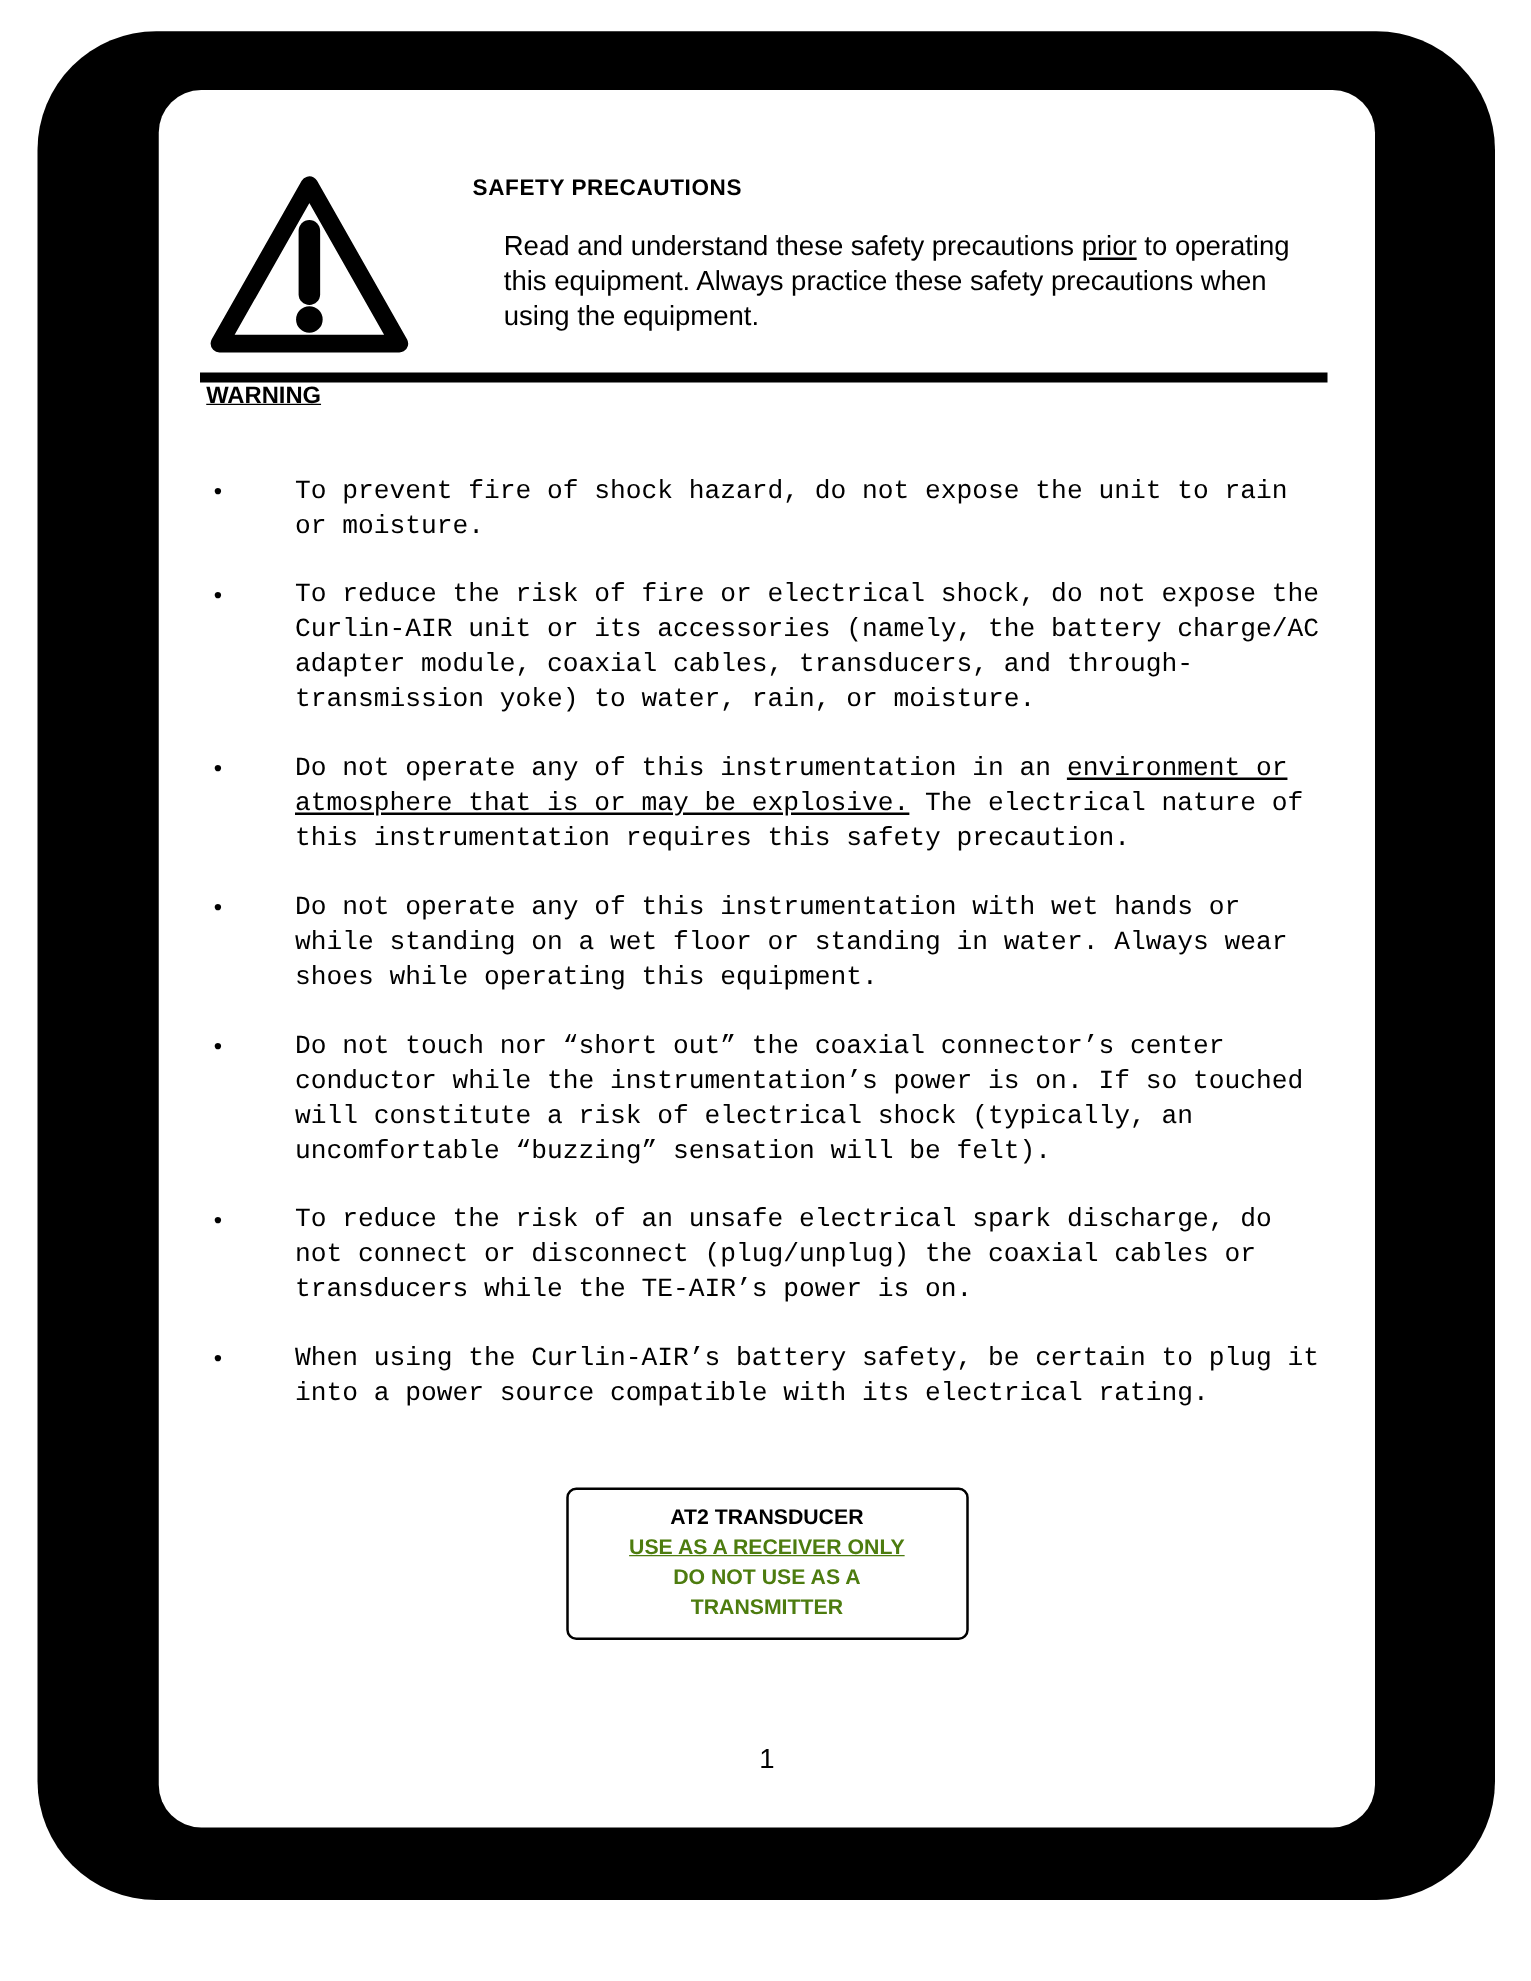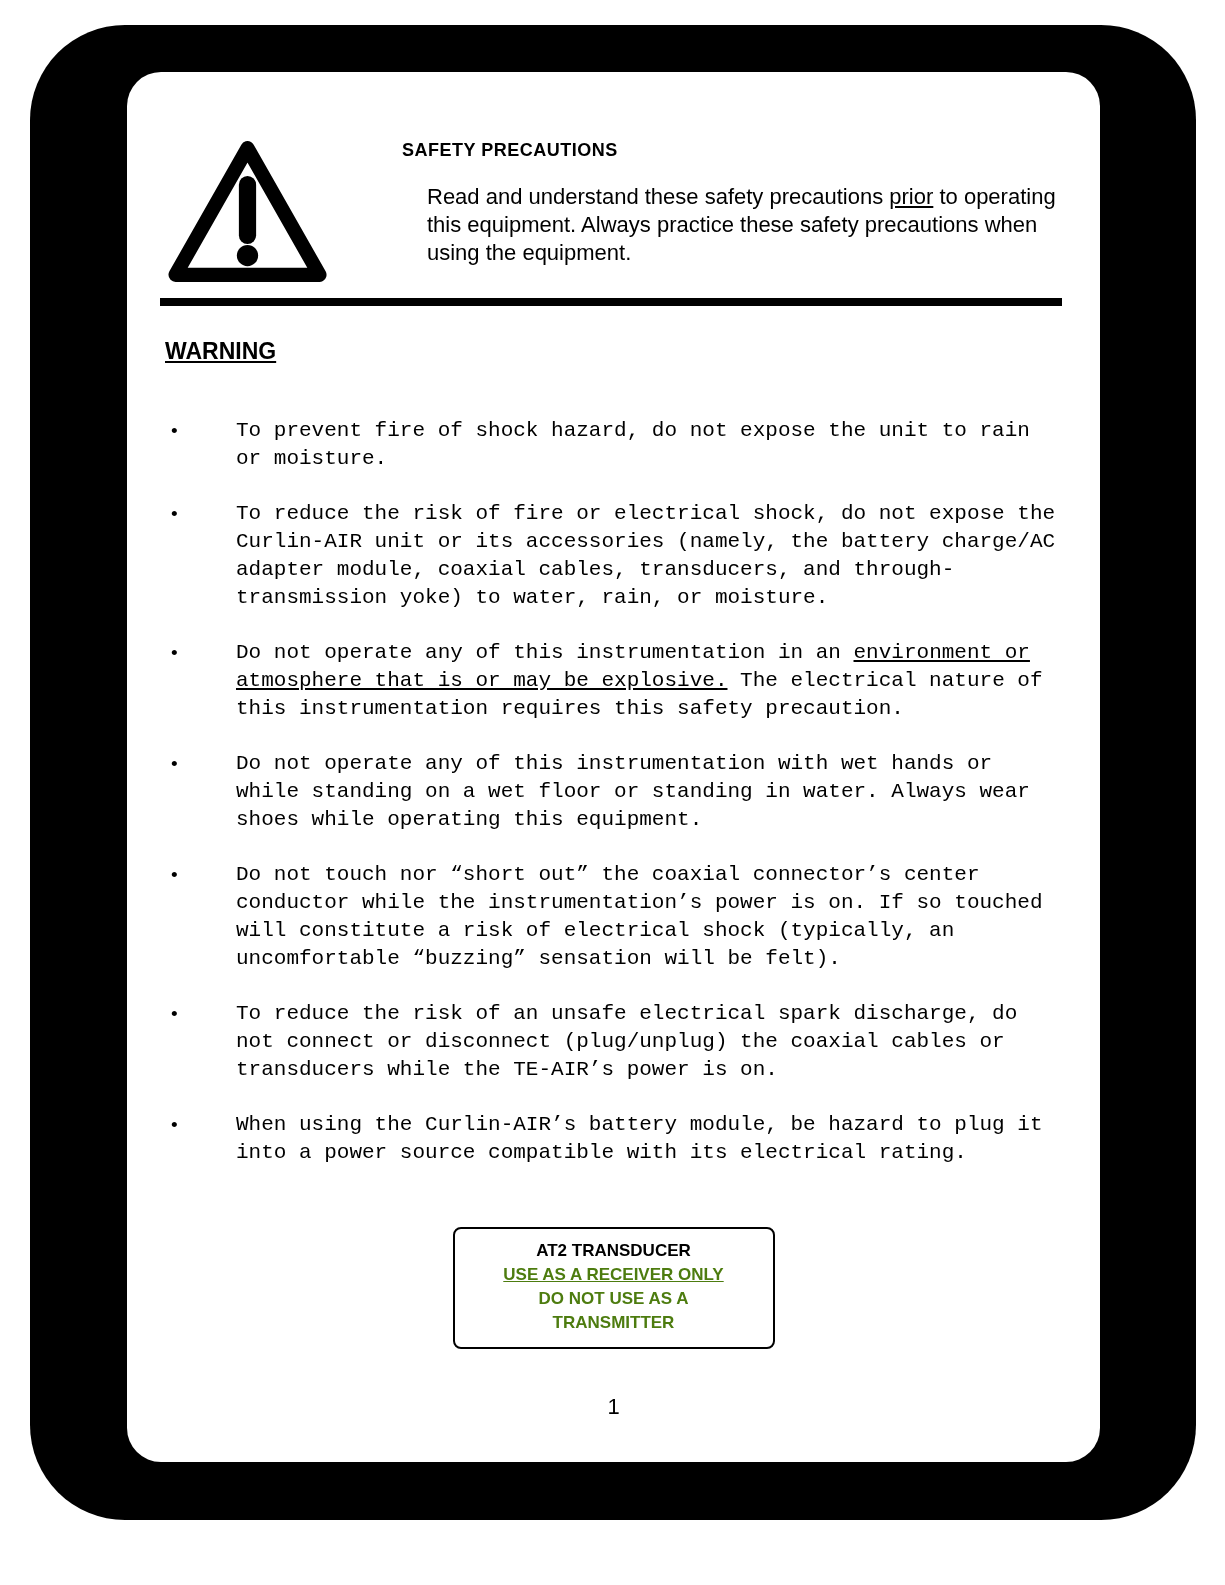--- a/index.html
+++ b/index.html
@@ -28,43 +28,42 @@
     padding: 64px 38px 0 38px;
   }
   .header {
     display: flex;
     align-items: flex-start;
   }
   .tri-icon {
     width: 165px; height: 152px;
     flex: 0 0 165px;
   }
-  .header-text { margin-left: 72px; padding-top: 4px; }
+  .header-text { margin-left: 48px; padding-top: 4px; }
   .title {
     font-size: 18px;
     font-weight: bold;
     letter-spacing: 0.5px;
   }
   .intro {
     margin: 22px 0 0 25px;
     width: 660px;
     font-size: 22px;
     font-weight: normal;
     line-height: 28px;
   }
   .u { text-decoration: underline; }
   .rule {
     height: 8px;
     background: #000000;
     margin: 10px 0 0 -5px;
     width: 902px;
   }
   .warning-heading {
-    margin-top: 32px;
-    font-size: 23px;
+    font-size: 19px;
     font-weight: bold;
   }
   .bullets {
     list-style: none;
     margin: 52px 0 0 0;
     padding: 0;
   }
   .bullet {
     display: flex;
     margin-bottom: 27px;
@@ -143,21 +142,21 @@
       <li class="bullet">
           <span class="marker">•</span>
           <span class="btext"><span>Do not touch nor “short out” the coaxial connector’s center conductor while the instrumentation’s power is on.  If so touched will constitute a risk of electrical shock (typically, an uncomfortable “buzzing” sensation will be felt).</span><span class="u"></span><span></span></span>
         </li>
       <li class="bullet">
           <span class="marker">•</span>
           <span class="btext"><span>To reduce the risk of an unsafe electrical spark discharge, do not connect or disconnect (plug/unplug) the coaxial cables or transducers while the TE-AIR’s power is on.</span><span class="u"></span><span></span></span>
         </li>
       <li class="bullet">
           <span class="marker">•</span>
-          <span class="btext"><span>When using the Curlin-AIR’s battery module, be hazard to plug it into a power source compatible with its electrical rating.</span><span class="u"></span><span></span></span>
+          <span class="btext"><span>When using the Curlin-AIR’s battery safety, be certain to plug it into a power source compatible with its electrical rating.</span><span class="u"></span><span></span></span>
         </li>
     </ul>
 
     <div class="notice">
       <div>AT2 TRANSDUCER</div>
       <div class="red u">USE AS A RECEIVER ONLY</div>
       <div class="red">DO NOT USE AS A</div>
       <div class="red">TRANSMITTER</div>
     </div>
 

